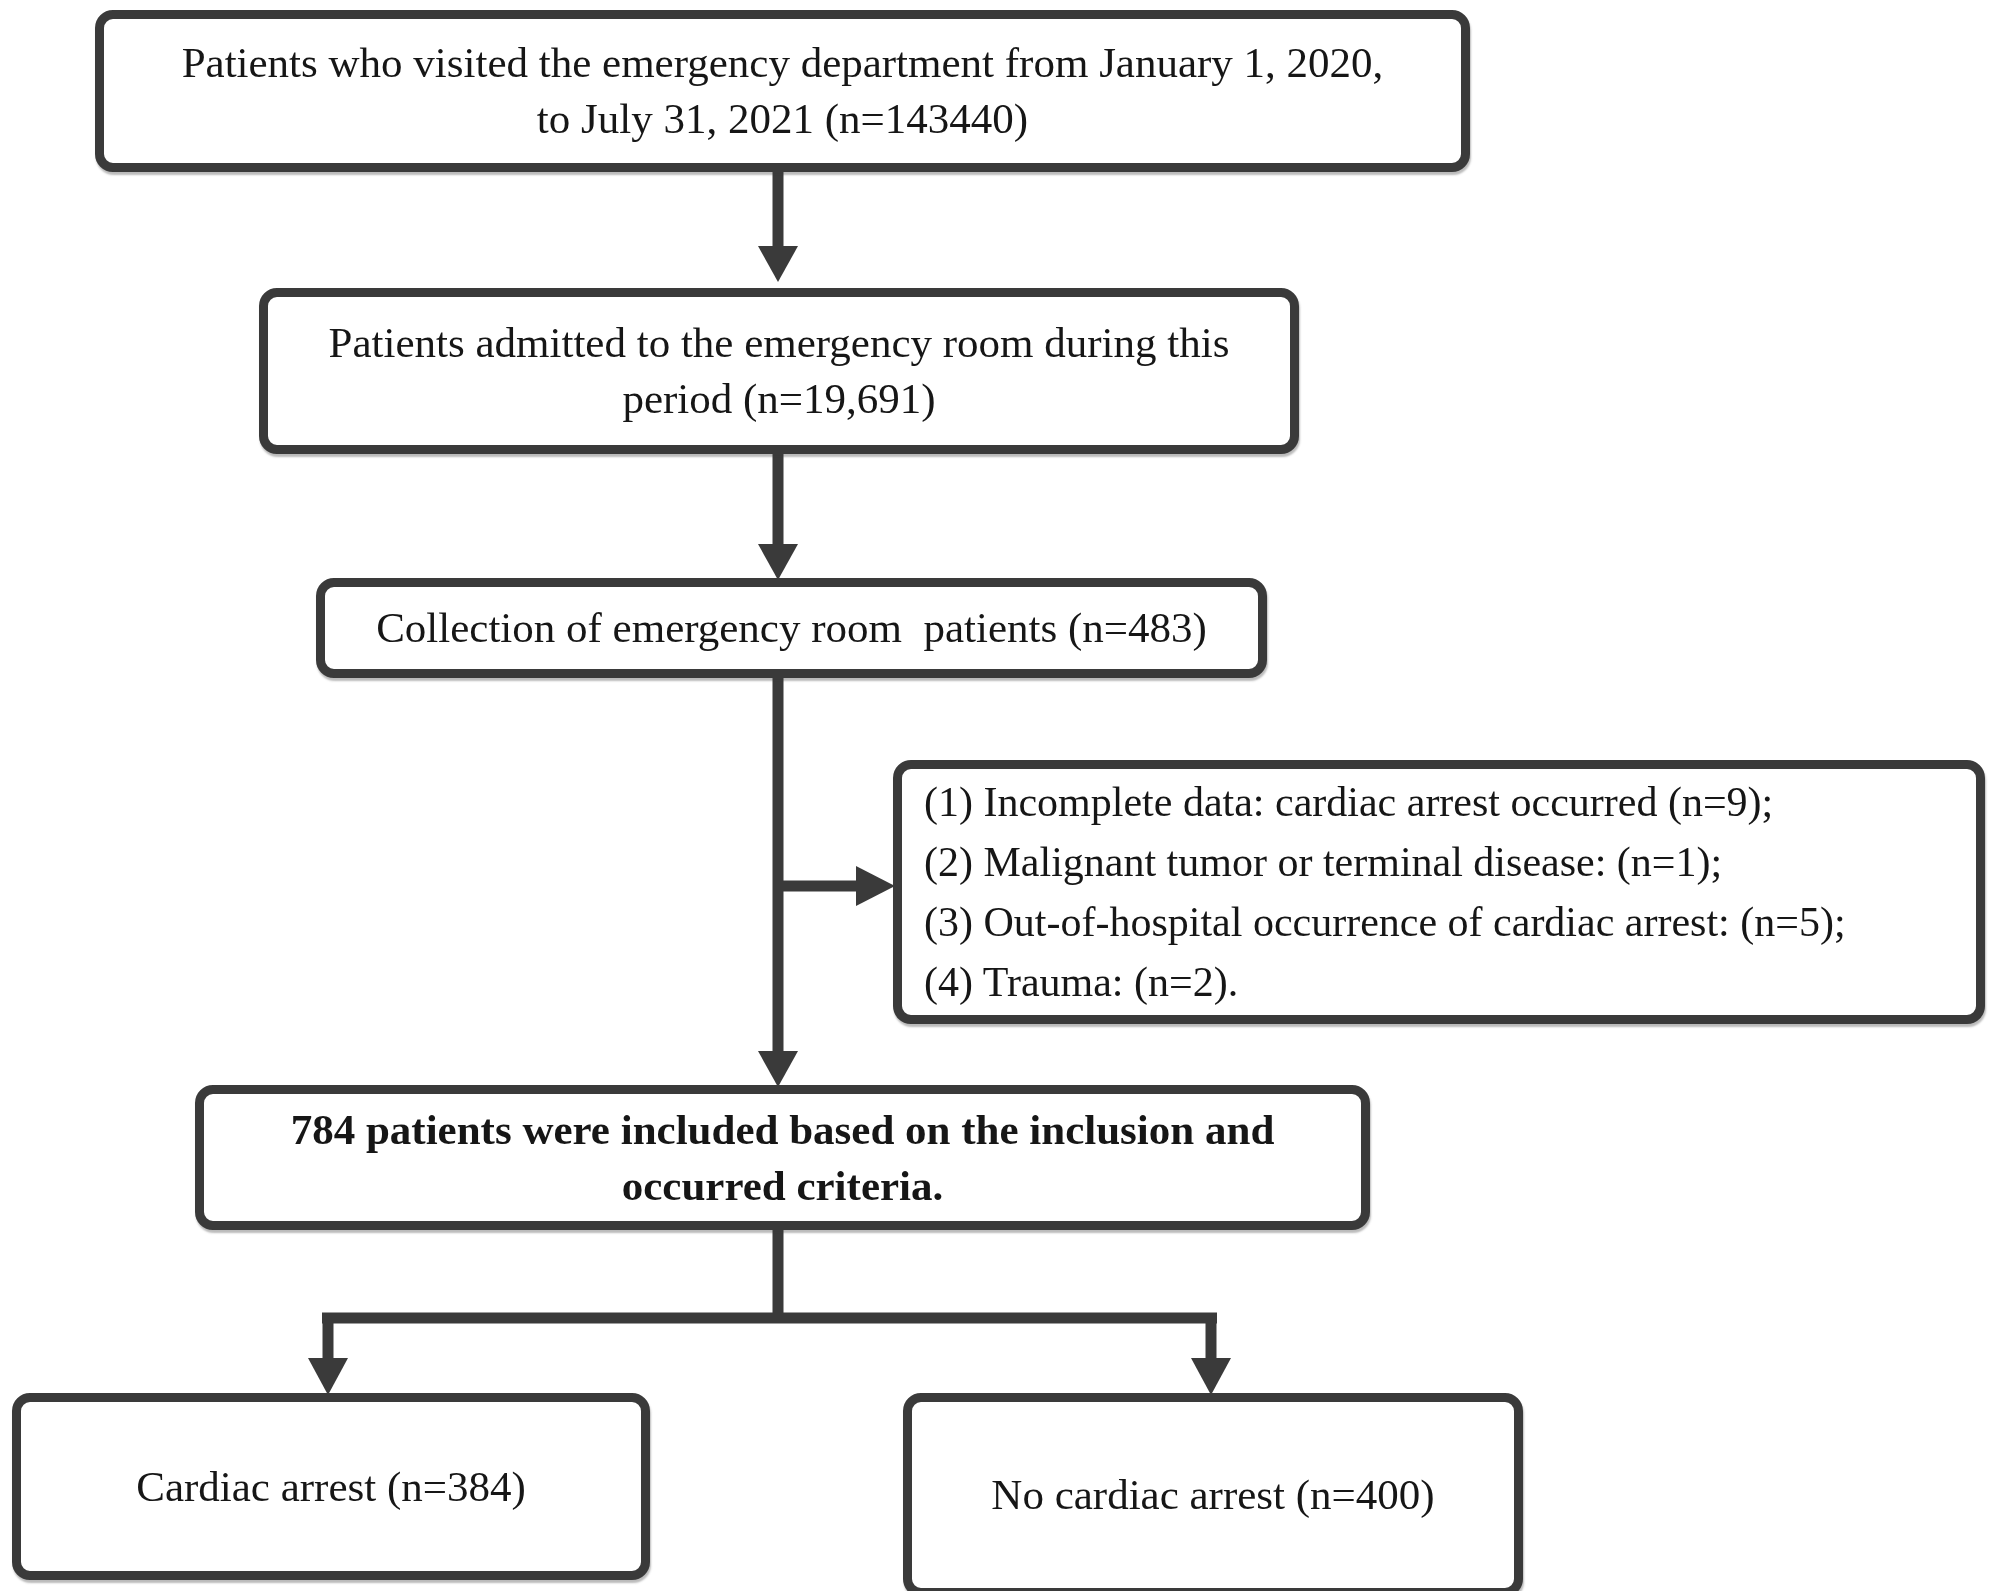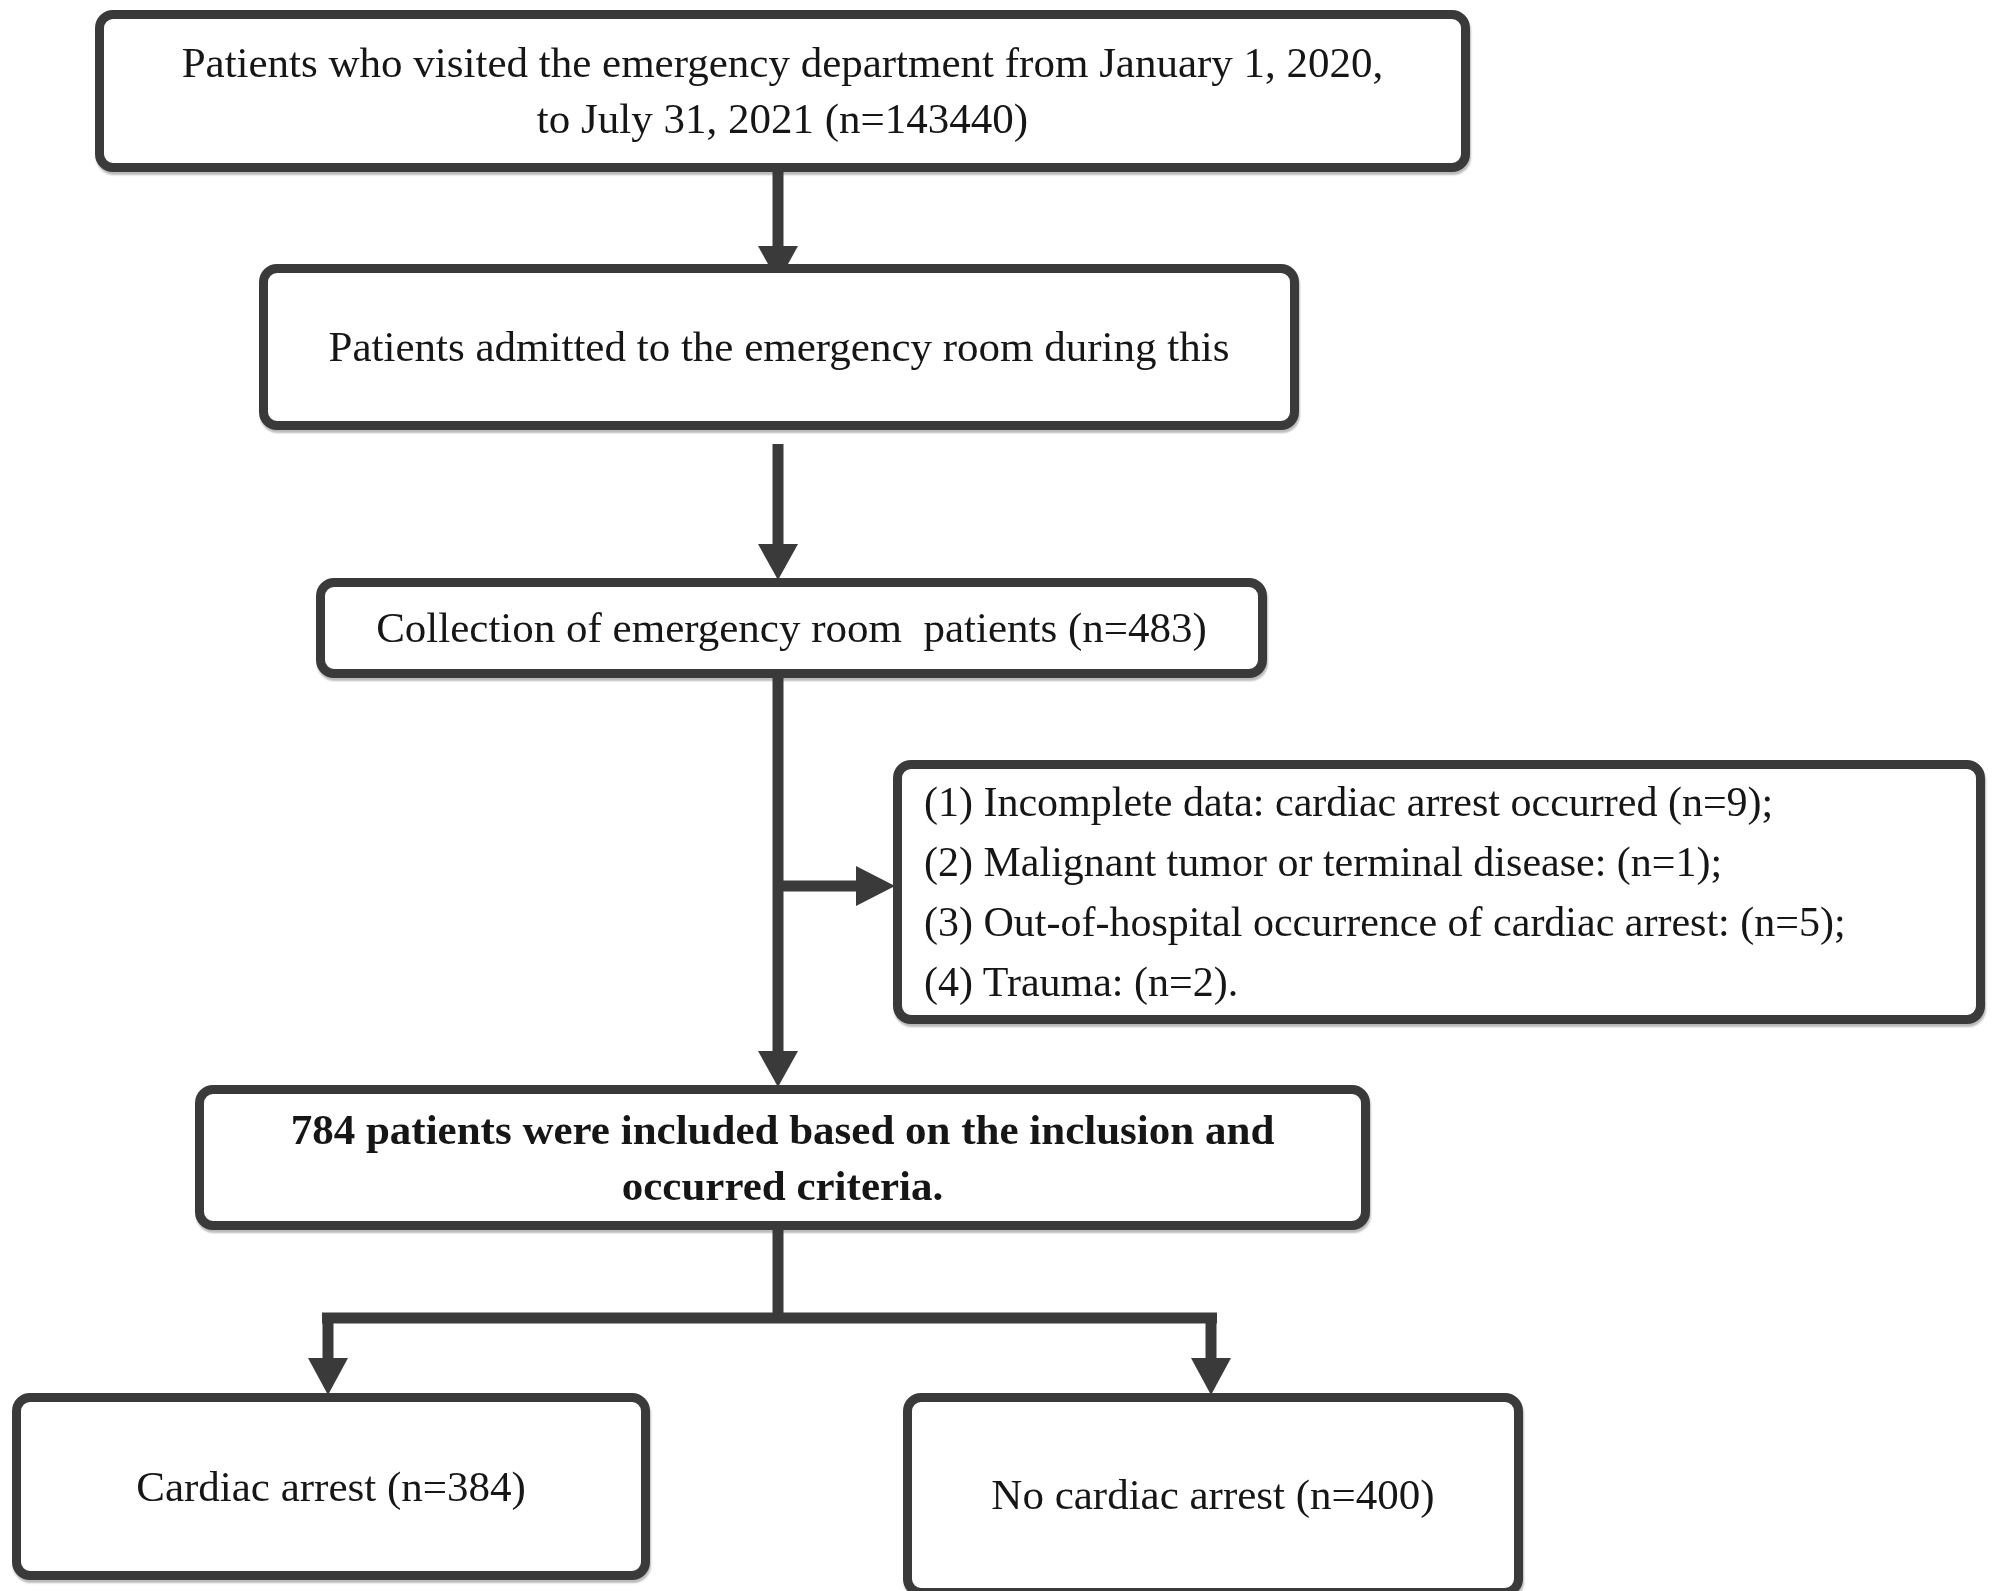--- a/index.html
+++ b/index.html
@@ -46,21 +46,21 @@
     text-align: center;
     font-size: 43px;
     line-height: 56px;
     z-index: 2;
   }
   .t-line {
     display: block;
     white-space: pre;
   }
   .node-visited      { left: 95px;  top: 10px;   width: 1375px; height: 162px; }
-  .node-admitted     { left: 259px; top: 264px;  width: 1040px; height: 166px; }
+  .node-admitted     { left: 259px; top: 288px;  width: 1040px; height: 166px; }
   .node-collection   { left: 316px; top: 578px;  width: 951px;  height: 100px; }
   .node-exclusions   {
     left: 893px; top: 760px; width: 1092px; height: 264px;
     align-items: flex-start;
     text-align: right;
     padding-left: 22px;
     padding-right: 8px;
     font-size: 42px;
     line-height: 60px;
   }
@@ -104,20 +104,21 @@
     </g>
   </svg>
 
   <div class="node node-visited">
     <span class="t-line">Patients who visited the emergency department from January 1, 2020,</span>
     <span class="t-line">to July 31, 2021 (n=143440)</span>
   </div>
 
   <div class="node node-admitted">
     <span class="t-line">Patients admitted to the emergency room during this</span>
+    <span class="t-line">period (n=19,691)</span>
   </div>
 
   <div class="node node-collection">
     <span class="t-line">Collection of emergency room  patients (n=483)</span>
   </div>
 
   <div class="node node-exclusions">
     <span class="t-line">(1) Incomplete data: cardiac arrest occurred (n=9);</span>
     <span class="t-line">(2) Malignant tumor or terminal disease: (n=1);</span>
     <span class="t-line">(3) Out-of-hospital occurrence of cardiac arrest: (n=5);</span>

